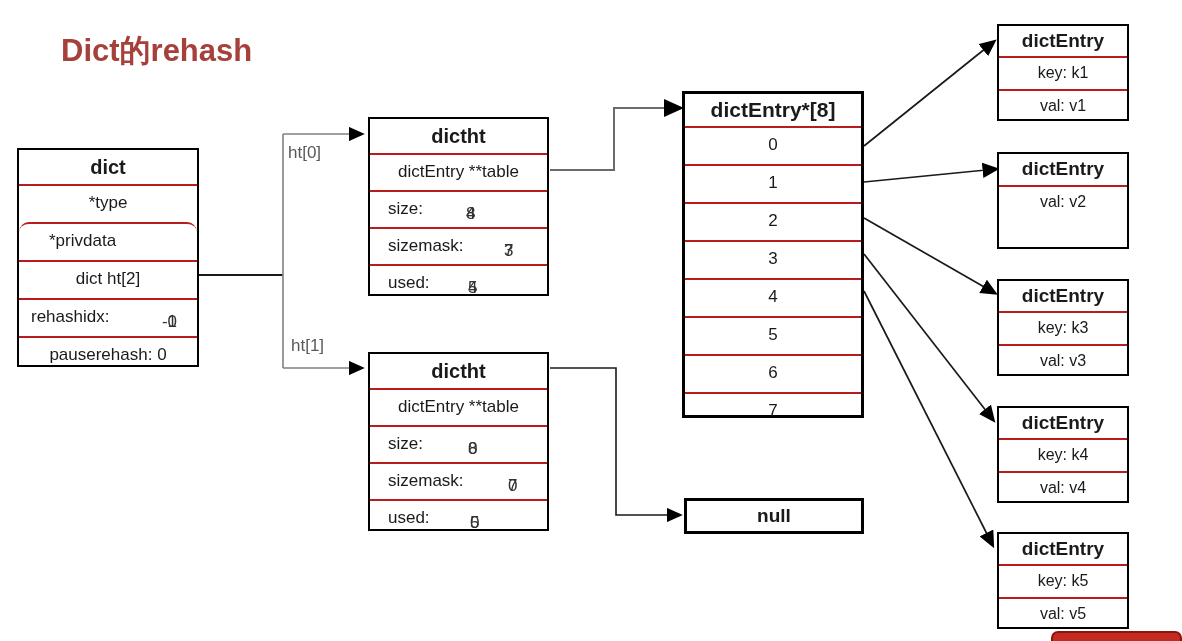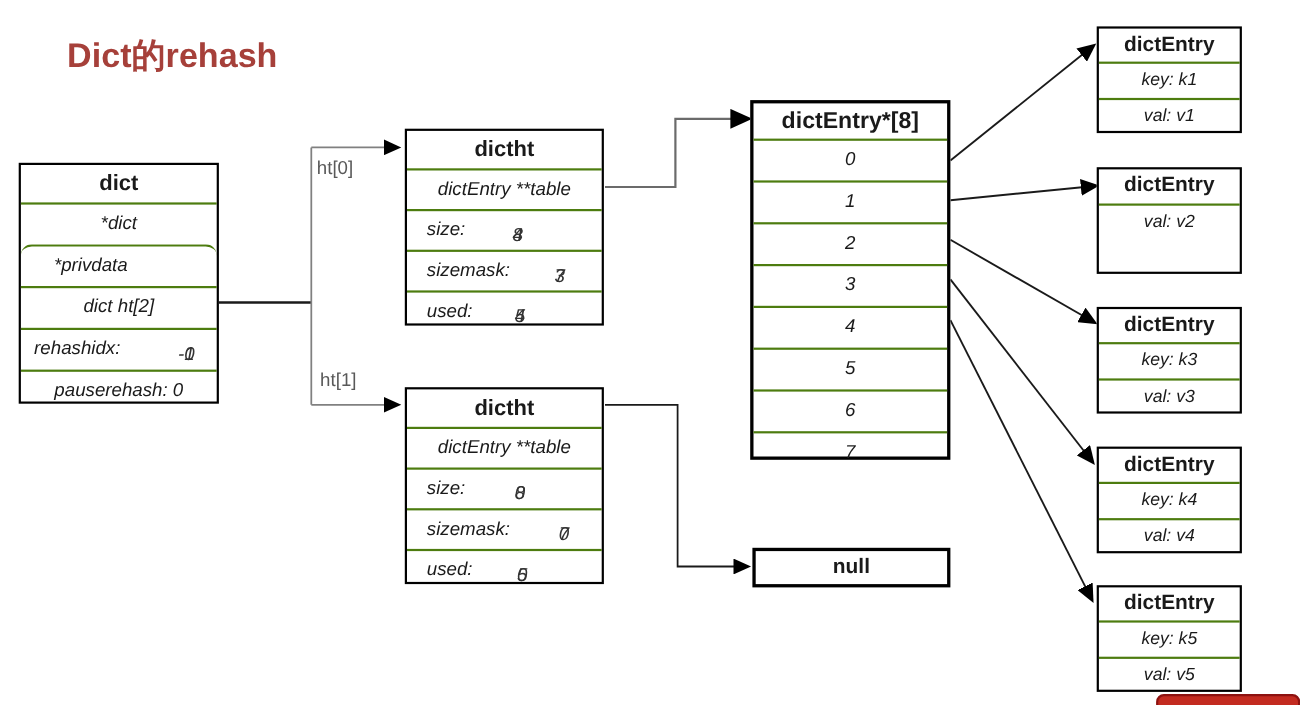--- a/index.html
+++ b/index.html
@@ -4,21 +4,21 @@
 <style>
   html,body{margin:0;padding:0;}
   body{width:1182px;height:641px;background:#fff;overflow:hidden;
        font-family:"Liberation Sans","DejaVu Sans",sans-serif;color:#1a1a1a;}
   .stage{position:relative;width:1182px;height:641px;background:#fff;overflow:hidden;}
   .title{position:absolute;left:61px;top:30px;font-size:31px;font-weight:bold;color:var(--title-red,#a6403a);}
   svg.overlay{position:absolute;left:0;top:0;pointer-events:none;}
   .box{position:absolute;border:2px solid #000;background:#fff;box-sizing:border-box;
        display:flex;flex-direction:column;}
   .box .hdr{font-weight:bold;text-align:center;font-size:20px;}
-  .box .row{border-top:2px solid #4d7c0f;font-size:17px;text-align:center;position:relative;font-style:italic;}
+  .box .row{border-top:2px solid #b91c1c;font-size:17px;text-align:center;position:relative;}
   
   .dict-box{left:17px;top:148px;width:182px;height:219px;}
   .dict-box .hdr{height:35px;line-height:34px;}
   .dict-box .row{height:36px;line-height:34px;flex:none;}
   .dict-box .row.lbl-left{text-align:left;padding-left:12px;}
   
   .ht-box{width:181px;height:179px;}
   .ht0{left:368px;top:117px;} .ht1{left:368px;top:352px;}
   .ht-box .hdr{height:35px;line-height:34px;}
   .ht-box .row{height:35px;line-height:33px;flex:none;font-size:17px;}
@@ -70,21 +70,21 @@
 
     <line x1="864" y1="146" x2="986" y2="48" stroke="#1a1a1a" stroke-width="1.7" marker-end="url(#ahB)"></line>
     <line x1="864" y1="182" x2="986" y2="170" stroke="#1a1a1a" stroke-width="1.7" marker-end="url(#ahB)"></line>
     <line x1="864" y1="218" x2="986" y2="288" stroke="#1a1a1a" stroke-width="1.7" marker-end="url(#ahB)"></line>
     <line x1="864" y1="254" x2="987" y2="412" stroke="#1a1a1a" stroke-width="1.7" marker-end="url(#ahB)"></line>
     <line x1="864" y1="291" x2="988" y2="536" stroke="#1a1a1a" stroke-width="1.7" marker-end="url(#ahB)"></line>
   </svg>
 
   <div class="box dict-box">
     <div class="hdr">dict</div>
-    <div class="row">*dict</div>
+    <div class="row">*type</div>
     <div class="row" style="text-align:left;padding-left:30px;border-radius:10px;">*privdata</div>
     <div class="row">dict ht[2]</div>
     <div class="row lbl-left">
       <span>rehashidx:</span>
       <span class="val-abs" style="right:20px;width:26px;">
         <span class="ovl r" style="width:26px;">
           <span>0</span>
           <span>-1</span>
         </span>
       </span>

